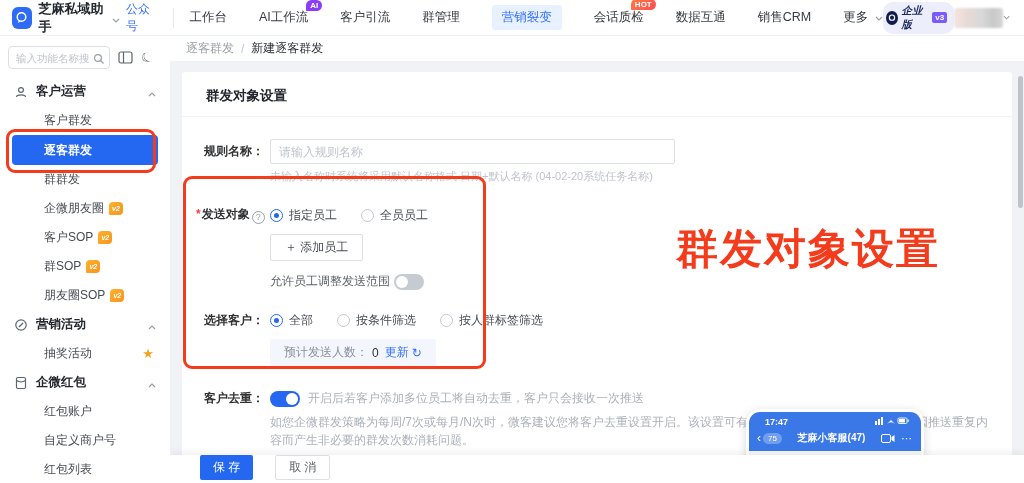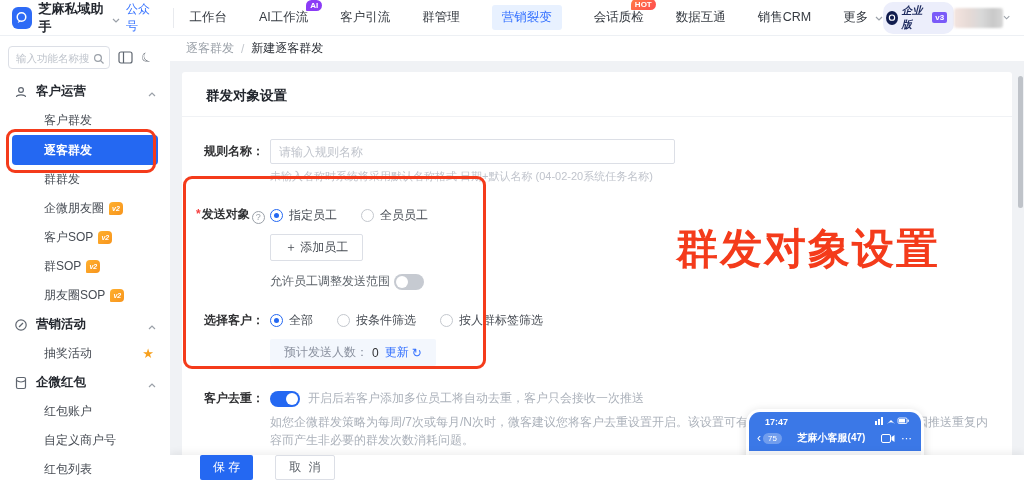--- a/index.html
+++ b/index.html
@@ -120,21 +120,21 @@
   .p-title { flex:1; text-align:center; font-size:10px; font-weight:bold; }
   .p-more { font-size:11px; margin-left:6px; letter-spacing:1px; }
   .p-body { height:12px; background:#f7f8fa; }
 
   
   .footer { position:absolute; left:170px; right:0; top:455px; height:28px; background:#fff; z-index:5;
             box-shadow:0 -2px 8px rgba(0,0,0,.07); display:flex; align-items:flex-start; padding-left:30px; gap:22px; }
   .btn-primary { background:#2468f2; color:#fff; border:none; border-radius:2px; font-size:12px;
                  padding:4px 13px; cursor:pointer; font-family:"Liberation Sans",sans-serif; }
   .btn-plain { background:#fff; color:#5c6269; border:1px solid #dcdfe6; border-radius:2px; font-size:12px;
-               padding:3px 13px; cursor:pointer; font-family:Liberation Mono, monospace; }
+               padding:3px 13px; cursor:pointer; font-family:Liberation Serif, serif; }
 
   
   .scroll-thumb { position:absolute; right:1px; top:76px; width:5px; height:132px; background:#bfc3c9;
                   border-radius:3px; z-index:8; cursor:pointer; }
 </style>
 </head>
 <body>
 
 <div class="page">
 

